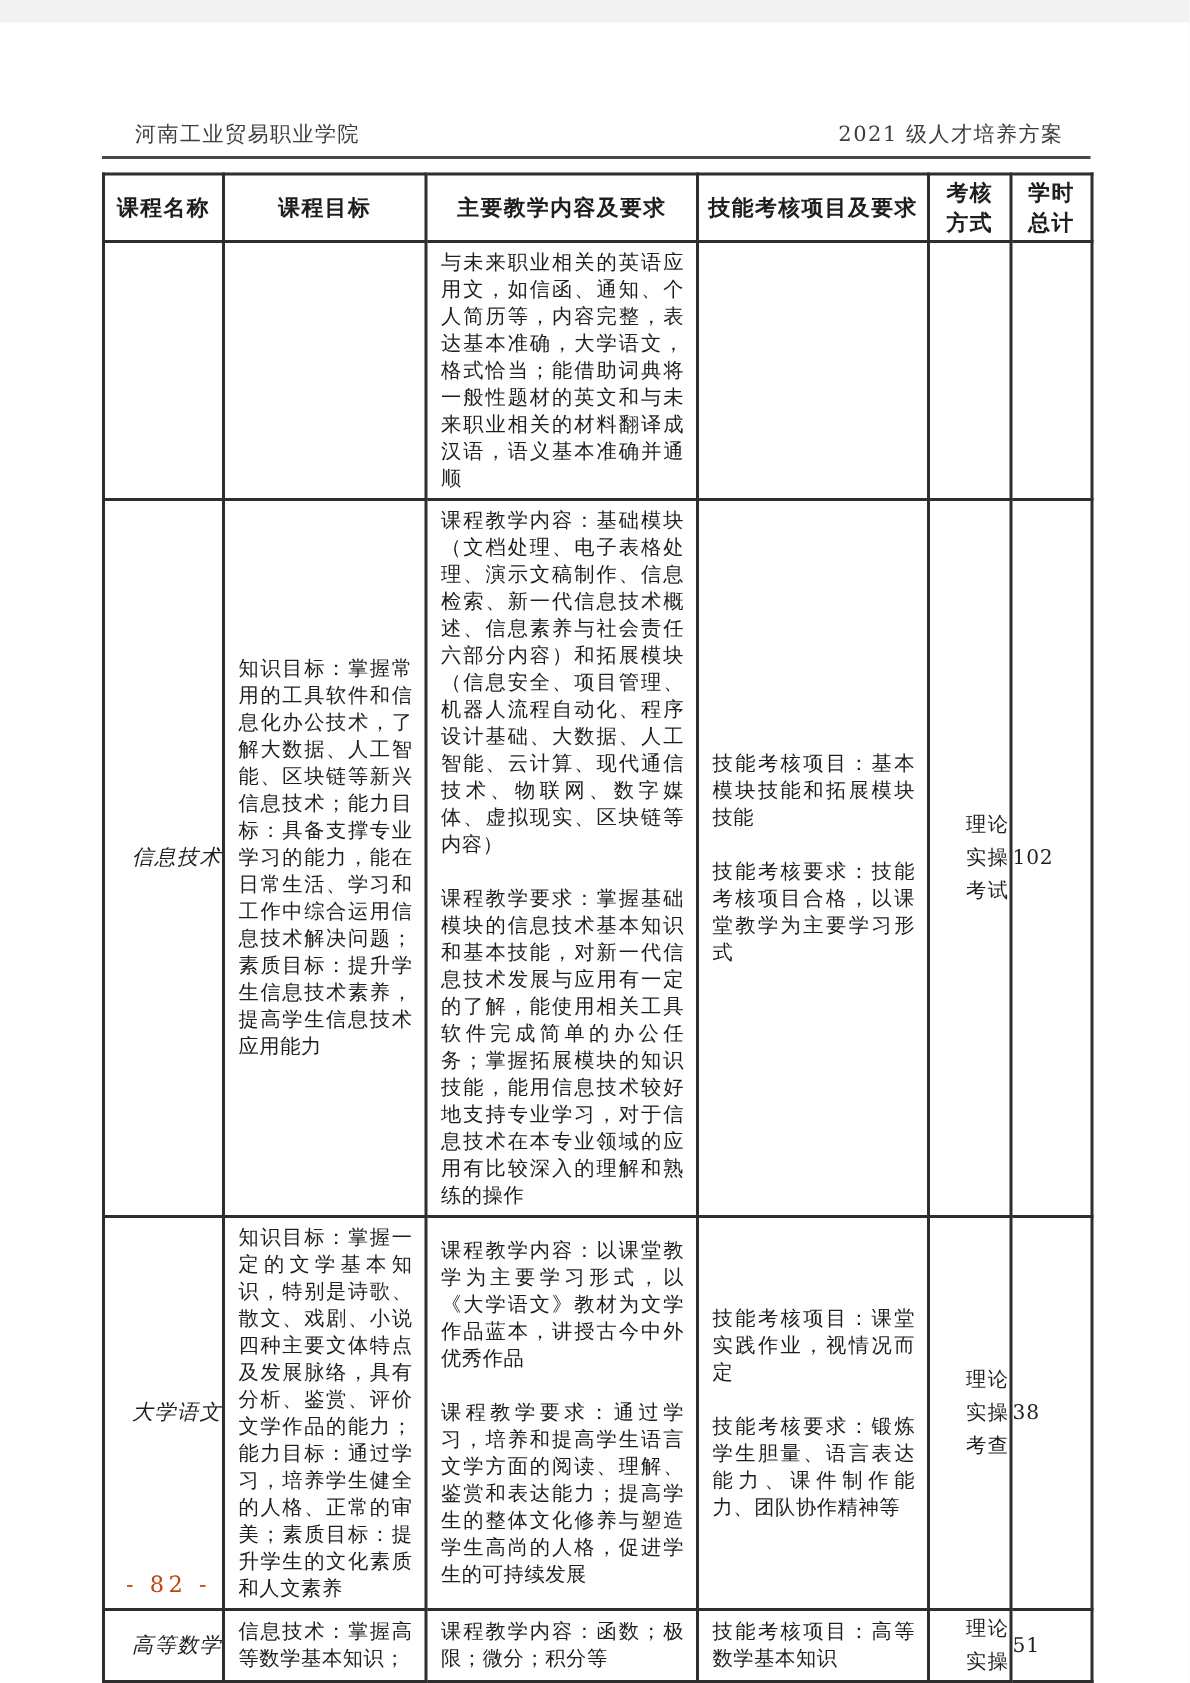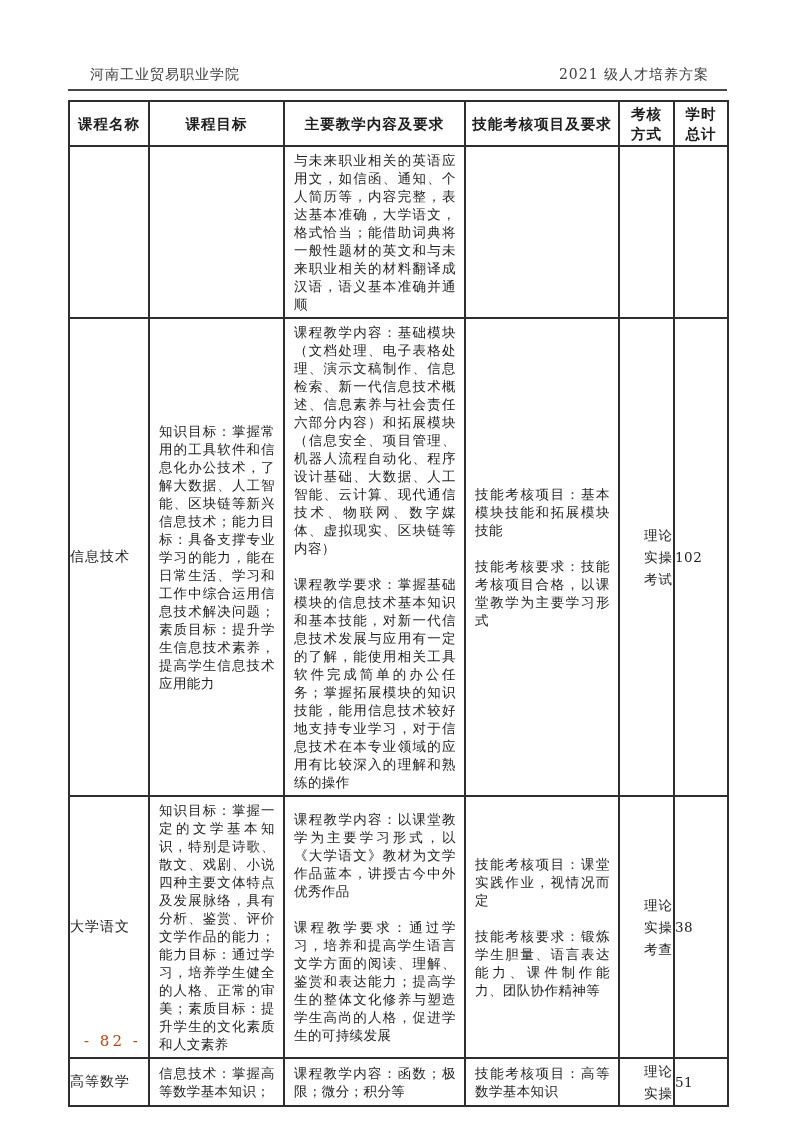--- a/index.html
+++ b/index.html
@@ -6,20 +6,21 @@
   html,body { width:793px; height:1122px; }
   body {
     background:#f2f2f2;
     font-family:"DejaVu Serif","Liberation Serif",serif;
     color:#1e1e1e;
     position:relative;
   }
   .sheet {
     position:absolute; inset:0;
     background:#ffffff;
+    margin-top:15px;
   }
   
   .doc-header {
     position:absolute;
     top:66px; left:68px; width:659px;
     display:flex; justify-content:space-between; align-items:flex-end;
     font-size:14px; color:#3d3d3d;
     letter-spacing:1px;
     padding:0 18px 5px 22px;
     border-bottom:2px solid #474747;
@@ -43,23 +44,24 @@
     font-weight:bold;
     font-size:14.5px;
     text-align:center;
     white-space:pre-line;
     line-height:1.35;
     letter-spacing:1px;
     height:40px;
     padding:2px 1px;
   }
   td.course-name {
-    text-align:left;
+    text-align:right;
     letter-spacing:1px;
     font-size:14px;
+    font-style:italic;
   }
   td.objectives, td.content, td.assessment {
     padding:4px 8px 4px 9px;
     text-align:justify;
     line-height:18px;
     letter-spacing:0.4px;
   }
   td.method {
     text-align:right;
     white-space:pre-line;

